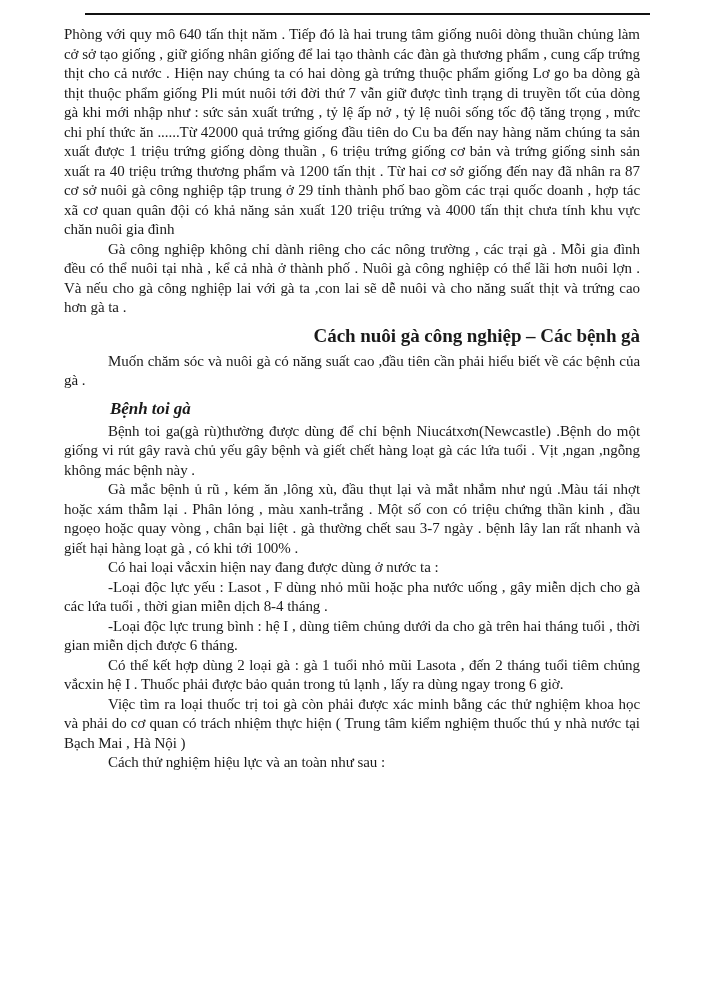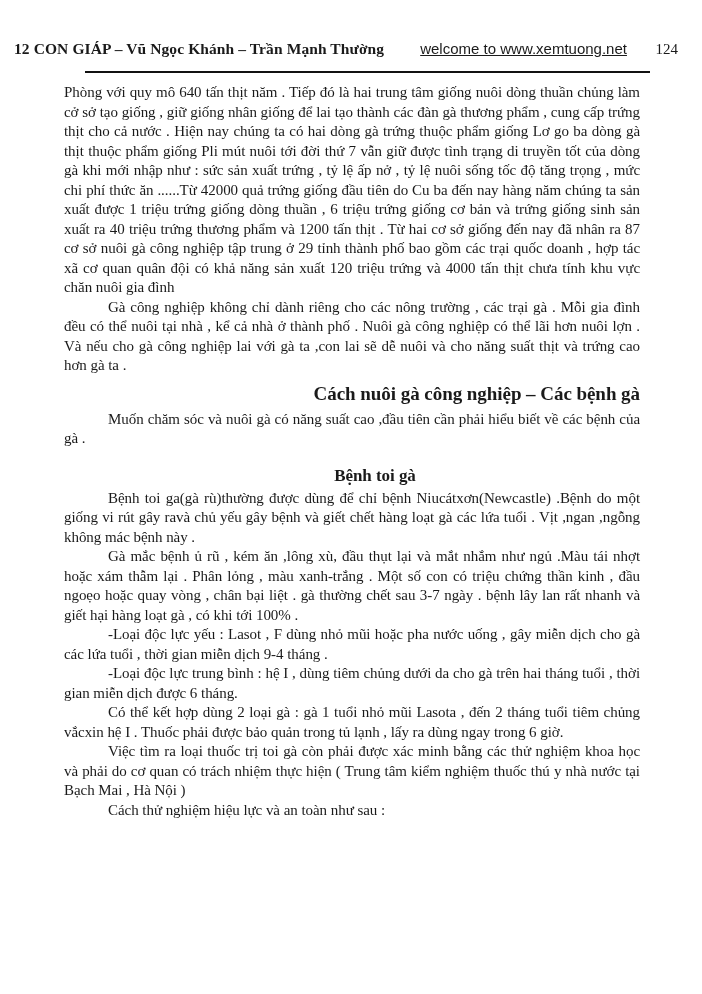--- a/index.html
+++ b/index.html
@@ -66,46 +66,43 @@
   .h1 {
     font-size: 19px;
     font-weight: bold;
     text-align: right;
     margin: 7px 0 5px 46px;
     line-height: 22px;
   }
   .h2 {
     font-size: 17px;
     font-weight: bold;
-    text-align: center;
-    margin: 17px 0 3px 46px;
+    text-align: left;
+    margin: 8px 0 3px 46px;
     line-height: 20px;
+    font-style: italic;
   }
 </style>
 </head>
 <body>
 
 <div class="page">
 
-  <div class="header-row">
-    <span class="header-title">12 CON GIÁP – Vũ Ngọc Khánh – Trần Mạnh Thường</span>
-    <a class="header-link" href="#">welcome to www.xemtuong.net</a>
-    <span class="header-page-num">124</span>
-  </div>
 
   <hr class="header-rule">
 
   <div class="doc-body">
       <p class="para no-indent">Phòng với quy mô 640 tấn thịt năm . Tiếp đó là hai trung tâm giống nuôi dòng thuần chủng làm cở sở tạo giống , giữ giống nhân giống để lai tạo thành các đàn gà thương phẩm , cung cấp trứng thịt cho cả nước . Hiện nay chúng ta có hai dòng gà  trứng thuộc phẩm giống Lơ go ba dòng gà thịt thuộc phẩm giống Pli mút nuôi tới đời thứ 7 vẫn giữ được tình trạng di truyền tốt của dòng gà khi mới nhập như : sức sản xuất trứng , tỷ lệ ấp nở , tỷ lệ nuôi sống tốc độ tăng trọng , mức chi phí thức ăn ......Từ 42000 quả trứng giống đầu tiên do Cu ba đến nay hàng năm chúng ta sản xuất được 1 triệu trứng giống dòng thuần , 6 triệu trứng giống cơ bản và trứng giống sinh sản xuất ra 40 triệu trứng thương phẩm và 1200 tấn thịt  . Từ hai cơ sở giống đến nay đã nhân ra 87 cơ sở nuôi gà công nghiệp tập trung ở 29 tỉnh thành phố bao gồm các trại quốc doanh , hợp tác xã cơ quan quân đội có khả năng sản xuất 120 triệu trứng và 4000 tấn thịt chưa tính khu vực chăn nuôi gia đình</p>
       <p class="para">Gà công nghiệp không chỉ dành riêng cho các nông trường , các trại gà . Mỗi gia đình đều có thể nuôi tại nhà , kể cả nhà ở  thành phố . Nuôi gà công nghiệp có thể lãi hơn nuôi lợn . Và nếu cho gà công nghiệp lai với gà ta ,con lai sẽ dễ nuôi và cho năng suất thịt và trứng cao hơn gà ta .</p>
       <h2 class="h1">Cách nuôi gà công nghiệp – Các bệnh gà</h2>
       <p class="para">Muốn chăm sóc và nuôi gà có năng suất cao ,đầu tiên cần phải hiểu biết về các bệnh của gà .</p>
       <h3 class="h2">Bệnh toi gà</h3>
       <p class="para">Bệnh toi ga(gà rù)thường được dùng để chỉ bệnh Niucátxơn(Newcastle) .Bệnh do một giống vi rút gây ravà chủ yếu gây bệnh và giết chết hàng loạt gà các lứa tuổi . Vịt ,ngan ,ngỗng không mác bệnh này .</p>
       <p class="para">Gà mắc bệnh ủ rũ , kém ăn ,lông xù, đầu thụt lại và mắt nhắm như ngủ .Màu tái nhợt hoặc xám thẫm lại . Phân lỏng , màu xanh-trắng . Một số con có triệu chứng thần kinh , đầu ngoẹo hoặc quay vòng , chân bại liệt . gà thường chết sau 3-7 ngày . bệnh lây lan rất nhanh và giết hại hàng loạt gà , có khi tới 100% .</p>
-      <p class="para">-Loại độc lực yếu : Lasot , F dùng nhỏ mũi hoặc pha nước uống , gây miễn dịch cho gà các lứa tuổi , thời gian miễn dịch 9-4 tháng .</p>
+      <p class="para">Có hai loại vắcxin hiện nay đang được dùng ở nước ta :</p>
+      <p class="para">-Loại độc lực yếu : Lasot , F dùng nhỏ mũi hoặc pha nước uống , gây miễn dịch cho gà các lứa tuổi , thời gian miễn dịch 8-4 tháng .</p>
       <p class="para">-Loại độc lực trung bình : hệ I , dùng tiêm chủng dưới da cho gà trên hai tháng tuổi , thời gian miễn dịch được 6 tháng.</p>
       <p class="para">Có thể kết hợp dùng 2 loại gà : gà 1 tuổi nhỏ mũi Lasota , đến 2 tháng tuổi tiêm chủng vắcxin hệ I . Thuốc phải được bảo quản trong tủ lạnh , lấy ra dùng ngay trong 6 giờ.</p>
       <p class="para">Việc tìm ra loại thuốc trị toi gà còn phải được xác minh bằng các thử nghiệm khoa học và phải do cơ quan có trách nhiệm thực hiện ( Trung tâm kiểm nghiệm thuốc thú y nhà nước tại Bạch Mai , Hà Nội )</p>
       <p class="para">Cách thử nghiệm hiệu lực và an toàn như sau :</p>
     </div>
 
 </div>
 
 </body></html>

